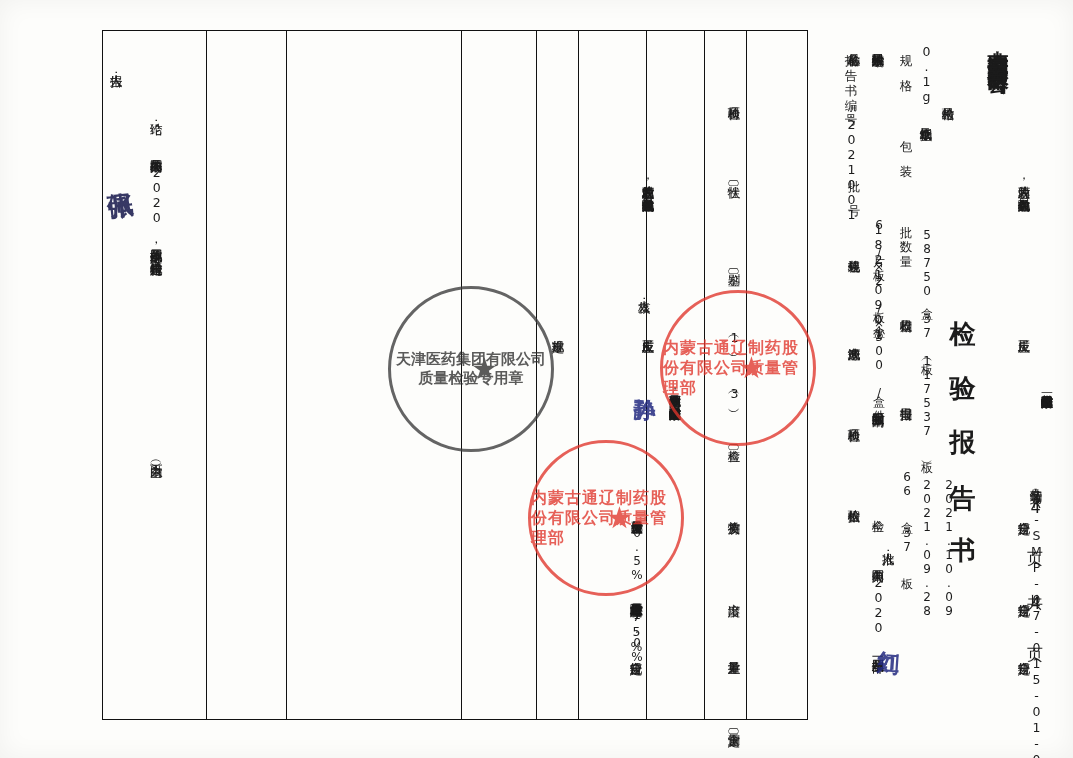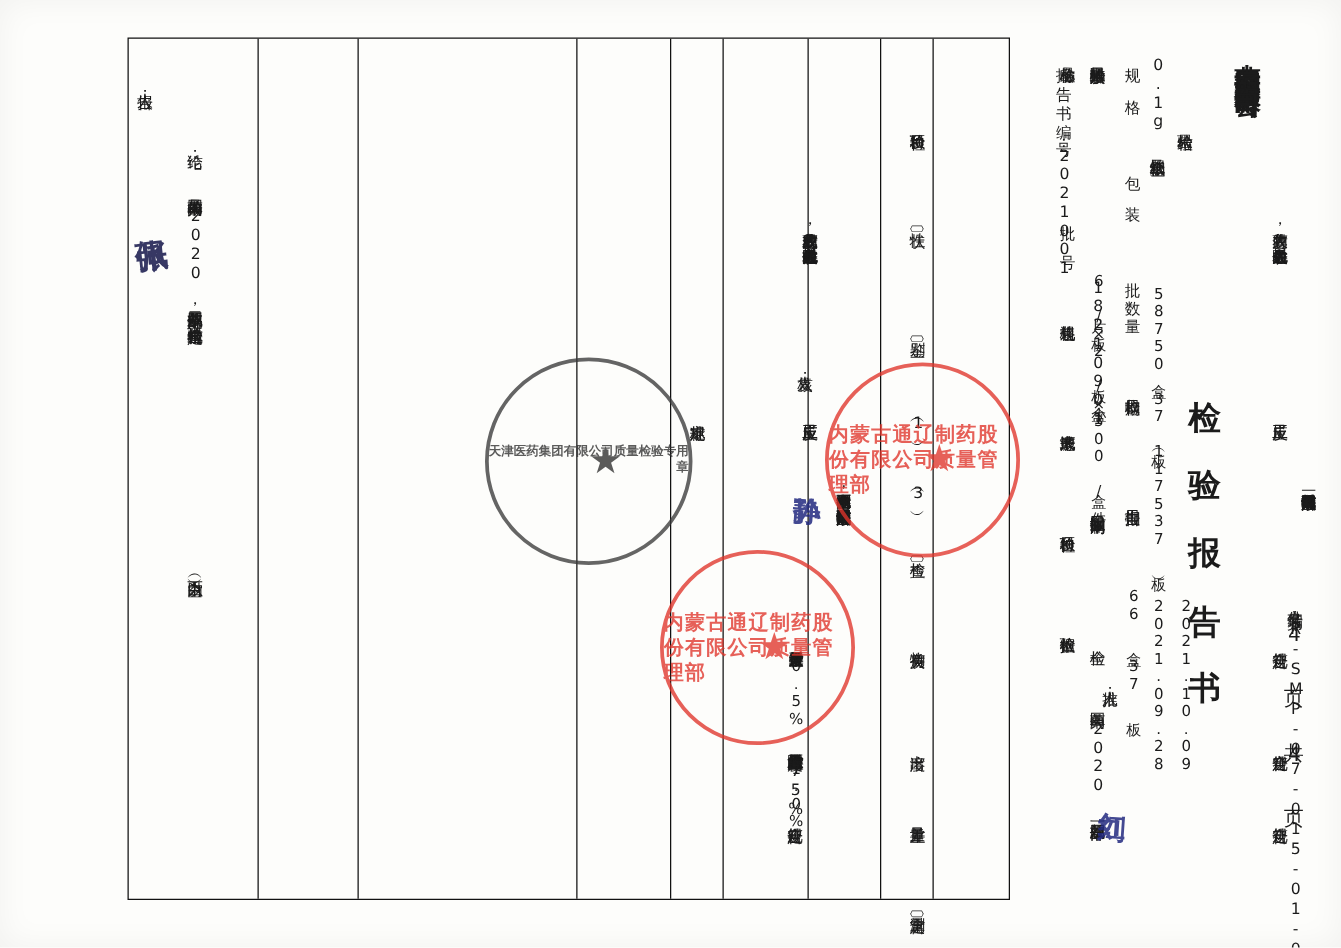--- a/index.html
+++ b/index.html
@@ -109,21 +109,21 @@
     font-size:30px;
     line-height:0;
   }
   .stamp-black{
     border:3px solid #3a3a3a;
     color:#2e2e2e;
   }
   .stamp-black .st-text{
     position:absolute;inset:0;
     display:flex;align-items:center;justify-content:center;
-    font-size:10px;font-weight:bold;text-align:right;line-height:1.3;font-family:Liberation Mono, monospace;
+    font-size:15px;font-weight:bold;text-align:center;line-height:1.3;
   }
 
   
   .sig{
     position:absolute;
     font-family:"DejaVu Serif","Liberation Serif",serif;
     color:#1a1a6e;
     font-size:26px;
     font-weight:bold;
     transform:rotate(-6deg);

